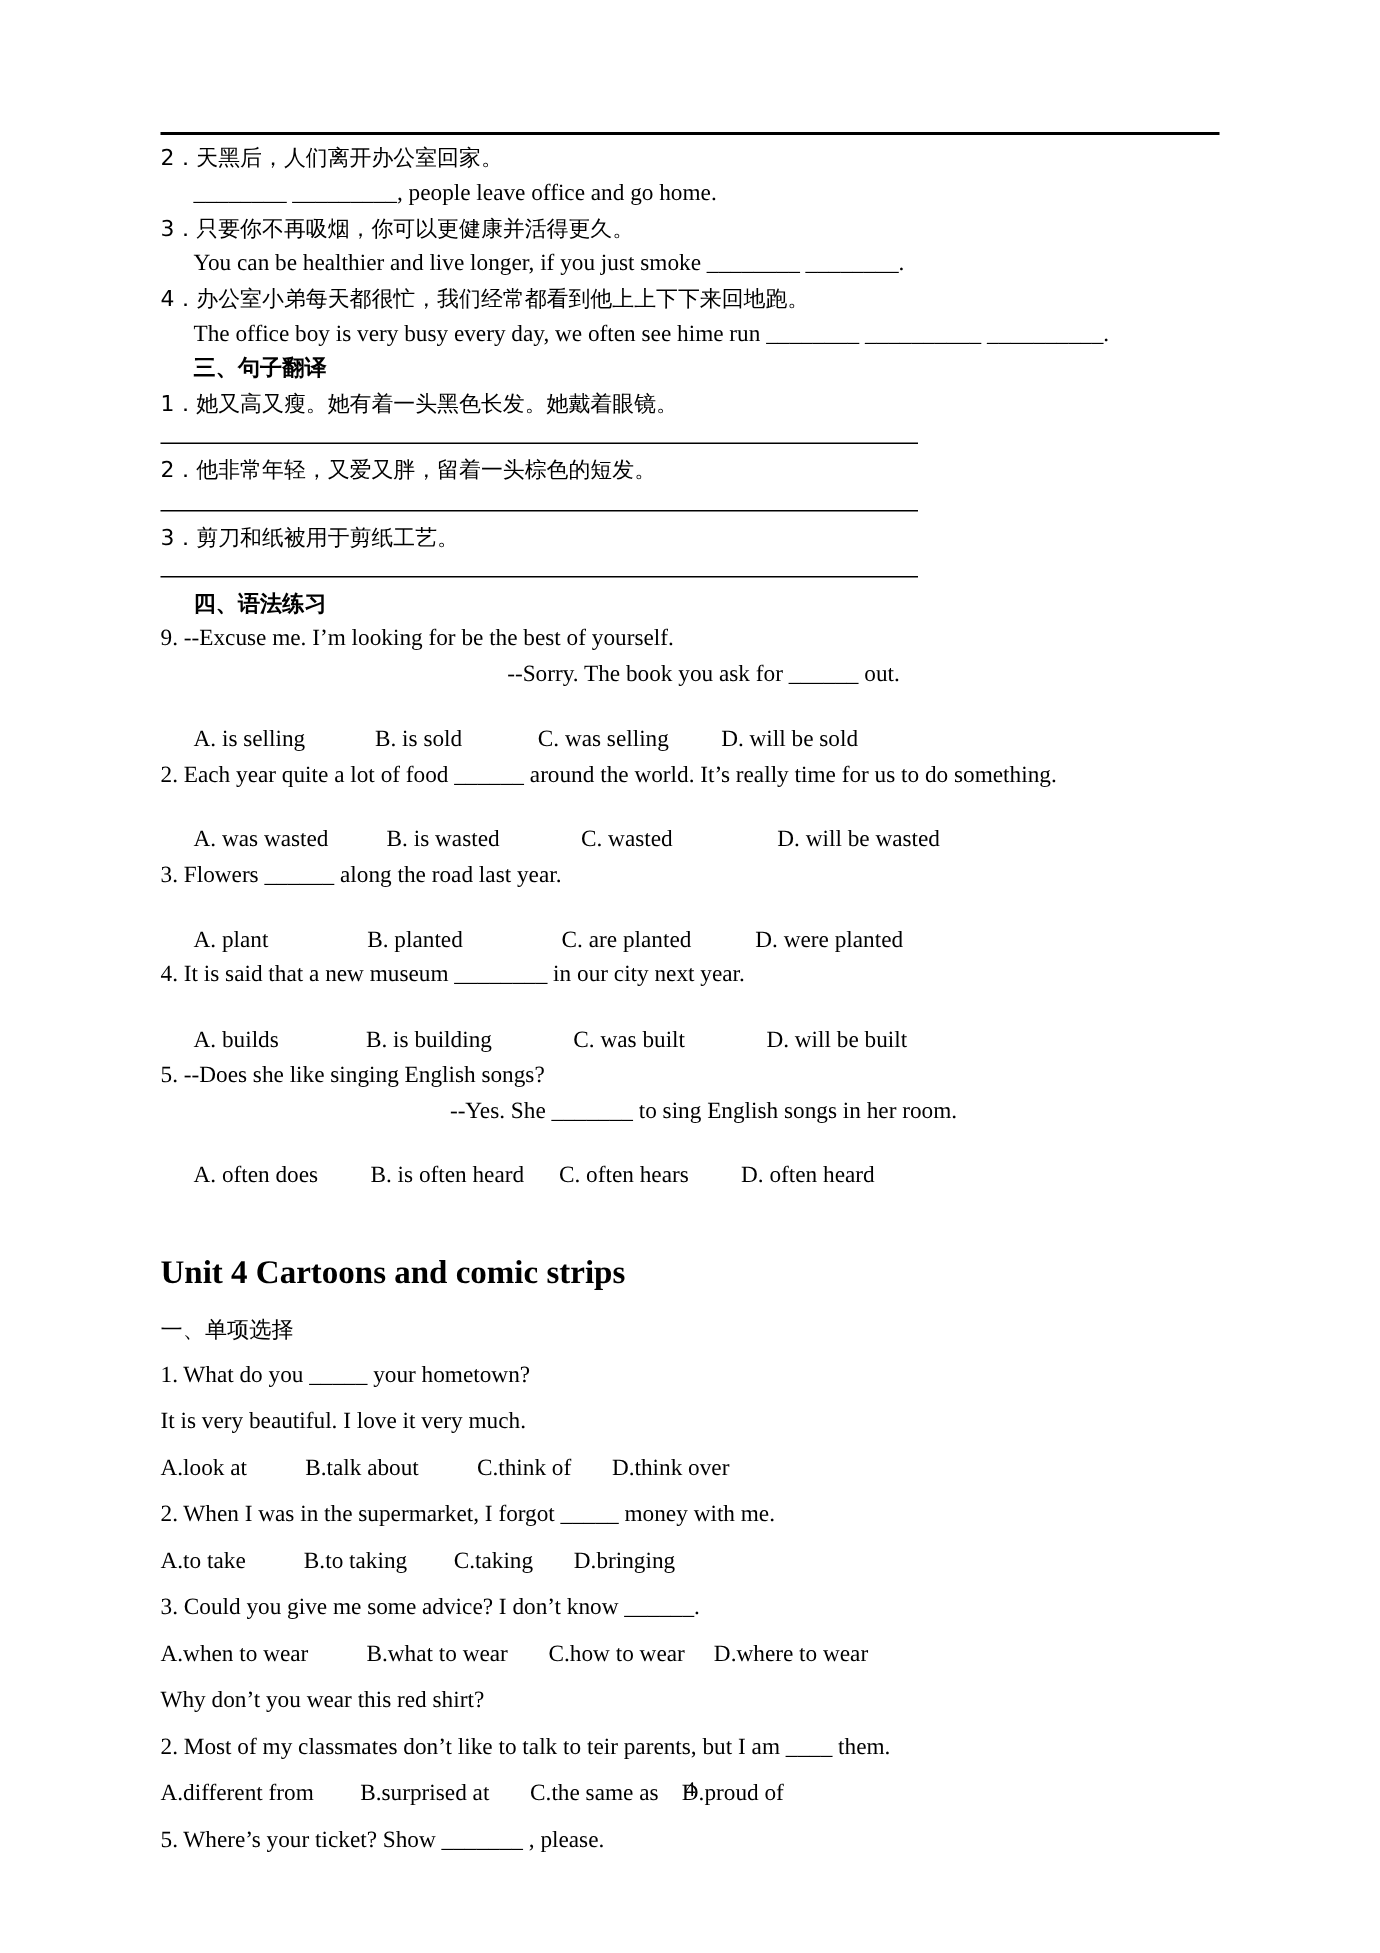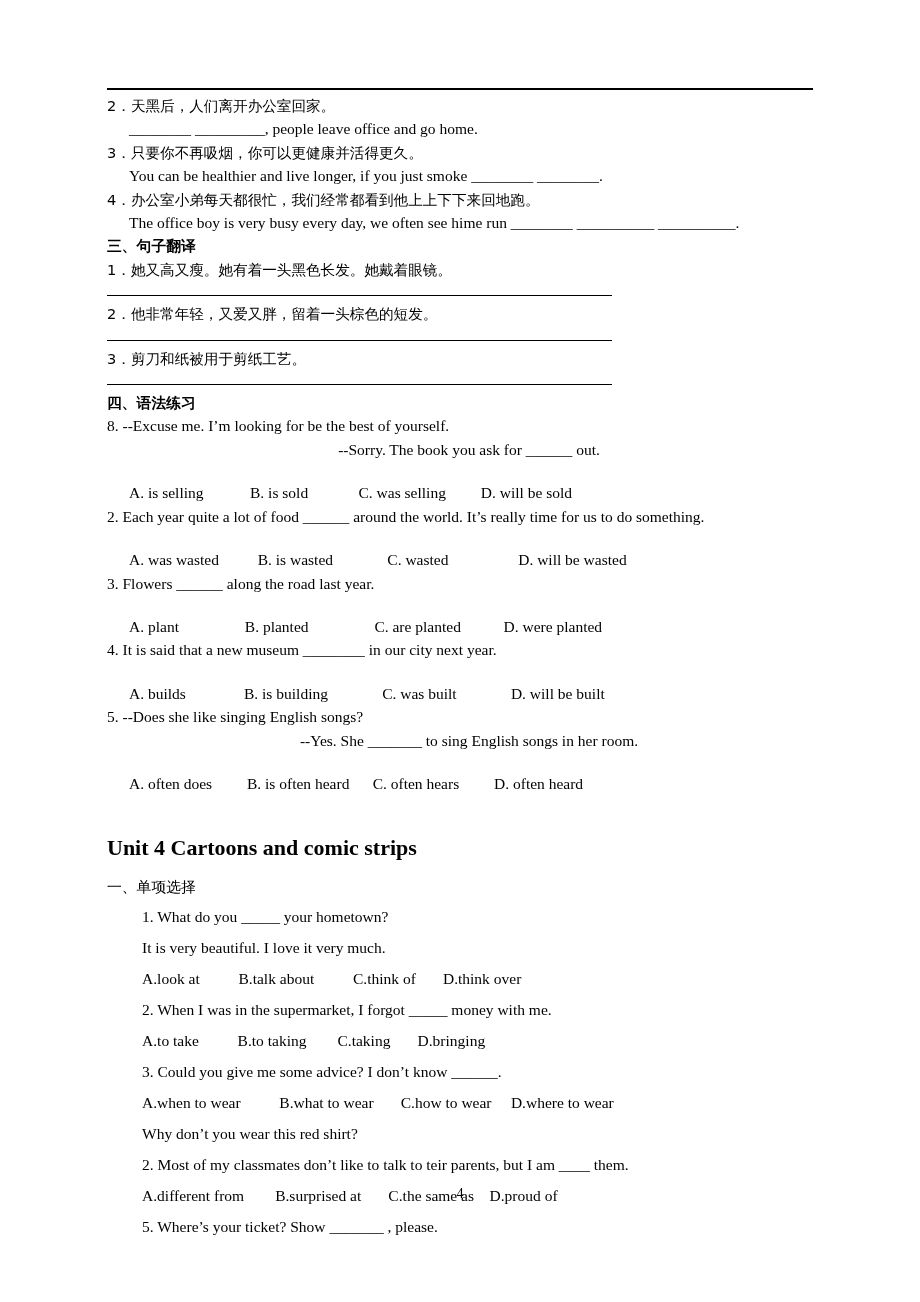--- a/index.html
+++ b/index.html
@@ -48,20 +48,21 @@
   }
   .line.indent1 { padding-left: 18px; text-align: center; }
   .line.indent2 { padding-left: 22px; }
 
   .hd {
     font-weight: bold;
     font-family: "DejaVu Sans", "Liberation Sans", sans-serif;
     font-size: 14.8px;
     line-height: 23.4px;
     white-space: pre;
+    margin-left: 22px;
   }
 
   
   .answer-rule {
     border-bottom: 1px solid #000;
     width: 505px;
     height: 0;
     margin-top: 14px;
     margin-bottom: 6px;
   }
@@ -88,21 +89,20 @@
     font-weight: normal;
     font-family: "DejaVu Sans", "Liberation Sans", sans-serif;
     font-size: 14.8px;
     line-height: 28px;
     white-space: pre;
   }
   .u4line {
     font-size: 15.5px;
     line-height: 31px;
     white-space: pre;
-    margin-left: 35px;
   }
 
   .page-number {
     position: absolute;
     left: 0;
     top: 1186px;
     width: 920px;
     text-align: center;
     font-size: 14px;
     font-family: "Liberation Serif", serif;
@@ -132,21 +132,21 @@
       <div class="answer-rule"></div>
       <div class="line cn">2．他非常年轻，又爱又胖，留着一头棕色的短发。</div>
       <div class="answer-rule"></div>
       <div class="line cn">3．剪刀和纸被用于剪纸工艺。</div>
       <div class="answer-rule"></div>
     </div>
 
     <div>
       <div class="hd">四、语法练习</div>
 
-      <div class="line">8. --Excuse me. I’m looking for be the best of yourself.</div>
+      <div class="line">9. --Excuse me. I’m looking for be the best of yourself.</div>
       <div class="line indent1">--Sorry. The book you ask for ______ out.</div>
       <div class="opts">A. is selling            B. is sold             C. was selling         D. will be sold</div>
 
       <div class="line">2. Each year quite a lot of food ______ around the world. It’s really time for us to do something.</div>
       <div class="opts">A. was wasted          B. is wasted              C. wasted                  D. will be wasted</div>
 
       <div class="line">3. Flowers ______ along the road last year.</div>
       <div class="opts">A. plant                 B. planted                 C. are planted           D. were planted</div>
 
       <div class="line">4. It is said that a new museum ________ in our city next year.</div>

